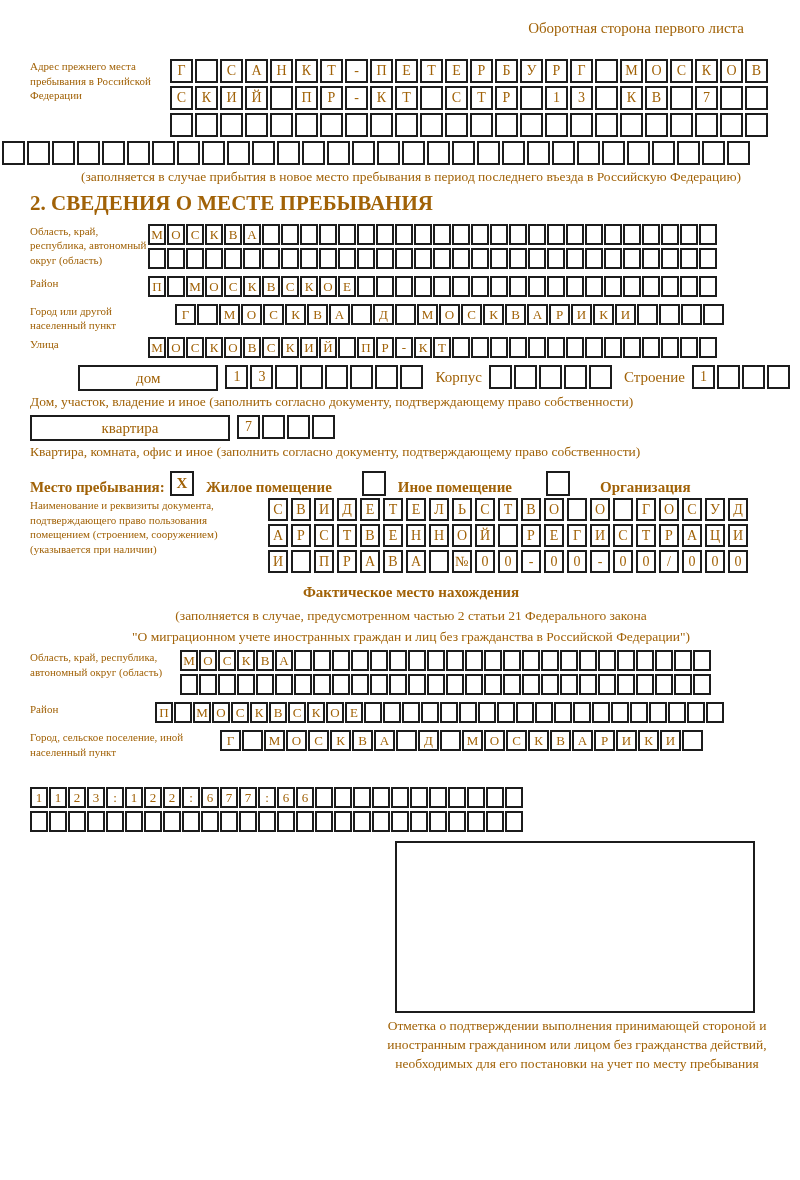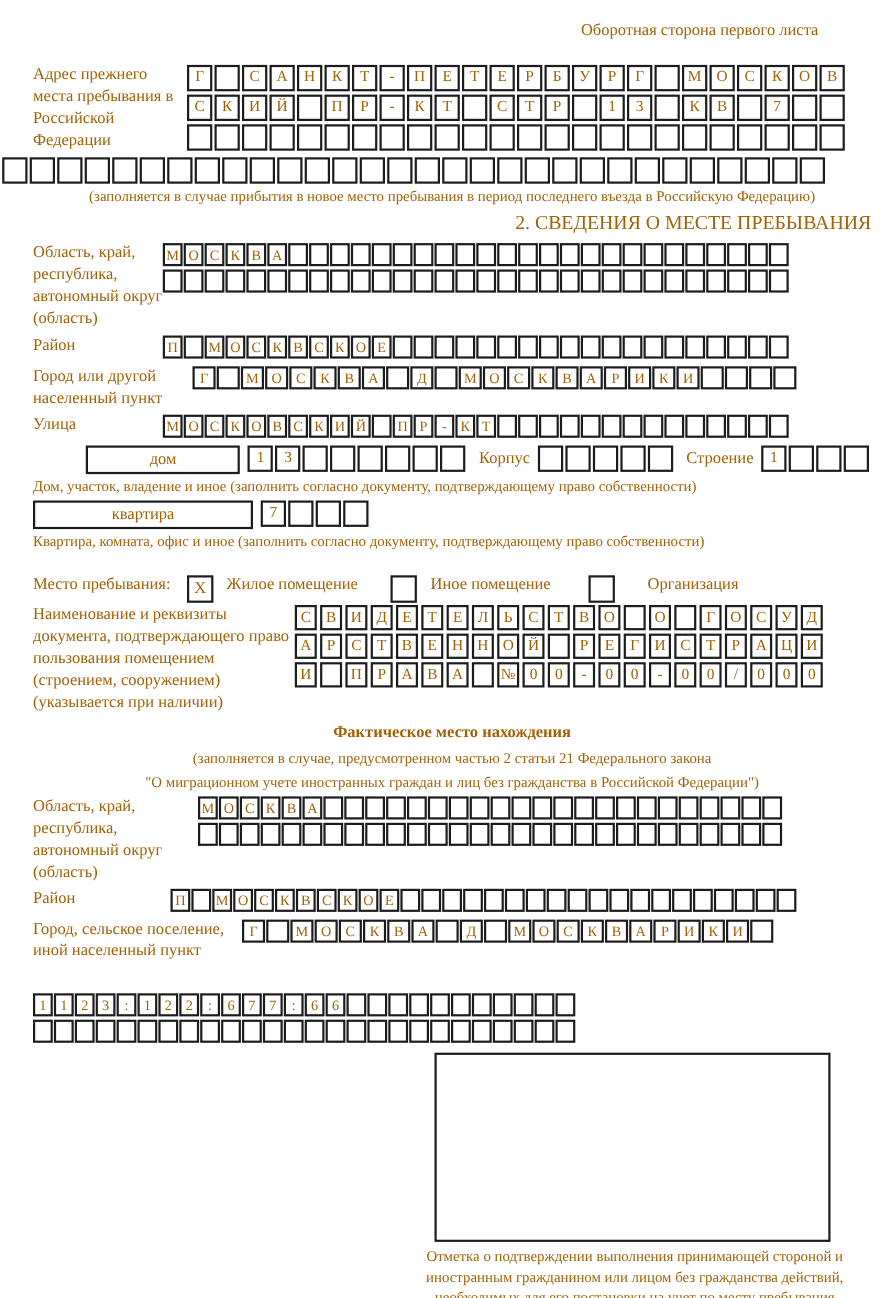--- a/index.html
+++ b/index.html
@@ -3,45 +3,45 @@
 <meta charset="utf-8">
 <style>
   html,body{margin:0;padding:0;background:#fff;}
   .page{
     position:relative;width:800px;height:1180px;box-sizing:border-box;
     padding:20px 8px 0 30px;overflow:hidden;background:#fff;color:#a16207;
     font-family:"Liberation Serif","DejaVu Serif",serif;font-size:15px;
   }
   .top-title{text-align:right;padding-right:48px;font-size:15px;margin-bottom:22px;}
   .field{display:flex;align-items:flex-start;margin-bottom:4px;}
-  .flabel{font-size:15px;line-height:1.33;flex:0 0 auto;}
+  .flabel{font-size:11px;line-height:1.33;flex:0 0 auto;}
   .w140{width:140px;} .w118{width:118px;} .w238{width:238px;}
   .w150{width:150px;} .w125{width:125px;} .w190{width:190px;} .w182{width:182px;}
   .rows{flex:1 1 auto;min-width:0;}
   .boxrow{white-space:nowrap;margin-bottom:3px;line-height:0;}
   .cbox{display:inline-block;box-sizing:content-box;border:2px solid #1c1c1c;background:#fff;
         text-align:center;vertical-align:top;overflow:hidden;}
   .lg .cbox{width:19px;height:20px;line-height:20px;margin-right:2px;font-size:14px;}
   .sm .cbox{width:14px;height:17px;line-height:17px;margin-right:1px;font-size:13px;}
   .w24 .cbox{width:17px;height:17px;line-height:17px;margin-right:1px;font-size:13px;}
   .md .cbox{width:16px;height:19px;line-height:19px;margin-right:3px;font-size:14px;}
   .fullw{margin-left:-28px;}
   .indent27{margin-left:27px;}
   .caption{font-size:13.5px;line-height:1.3;}
   .c-center{text-align:center;margin:2px 0 4px 0;}
   .c-left{margin:1px 0 5px 0;}
-  .h-bold{text-align:right;font-weight:normal;font-size:18px;margin:5px 0 8px 0;}
+  .h-bold{text-align:left;font-weight:bold;font-size:21px;margin:5px 0 8px 0;}
   .h-bold2{text-align:center;font-weight:bold;font-size:15px;margin:8px 0 6px 0;}
   .houserow{display:flex;align-items:flex-start;margin:2px 0 2px 0;line-height:0;}
   .widebox{box-sizing:content-box;border:2px solid #1c1c1c;height:22px;line-height:22px;
            text-align:center;font-size:15px;display:inline-block;}
   .wb-dom{width:161px;margin-right:7px;margin-left:48px;}
   .wb-kv{width:196px;margin-right:7px;}
   .inline-label{font-size:15px;line-height:24px;margin:0 7px 0 10px;}
-  .stayrow{display:flex;align-items:flex-start;margin:22px 0 2px 0;}
+  .stayrow{display:flex;align-items:flex-end;margin:10px 0 2px 0;font-weight:bold;}
   .stay-label{width:140px;font-size:15px;}
   .chk{width:20px;height:21px;line-height:21px;border:2px solid #1c1c1c;display:inline-block;
        text-align:center;font-size:15px;box-sizing:content-box;}
   .optlabel{font-size:15px;}
   .ml12{margin-left:12px;} .ml30{margin-left:30px;} .ml34{margin-left:34px;}
   .stay-note{font-size:13.5px;margin:1px 0 8px 142px;width:300px;text-align:center;}
   .confirm-wrap{margin-top:6px;}
   .confirm-box{margin-left:365px;width:356px;height:168px;border:2px solid #1c1c1c;background:#fff;}
   .confirm-caption{margin:4px 0 0 352px;width:390px;text-align:center;font-size:13.5px;line-height:1.4;}
   .mb0{margin-bottom:0;}

